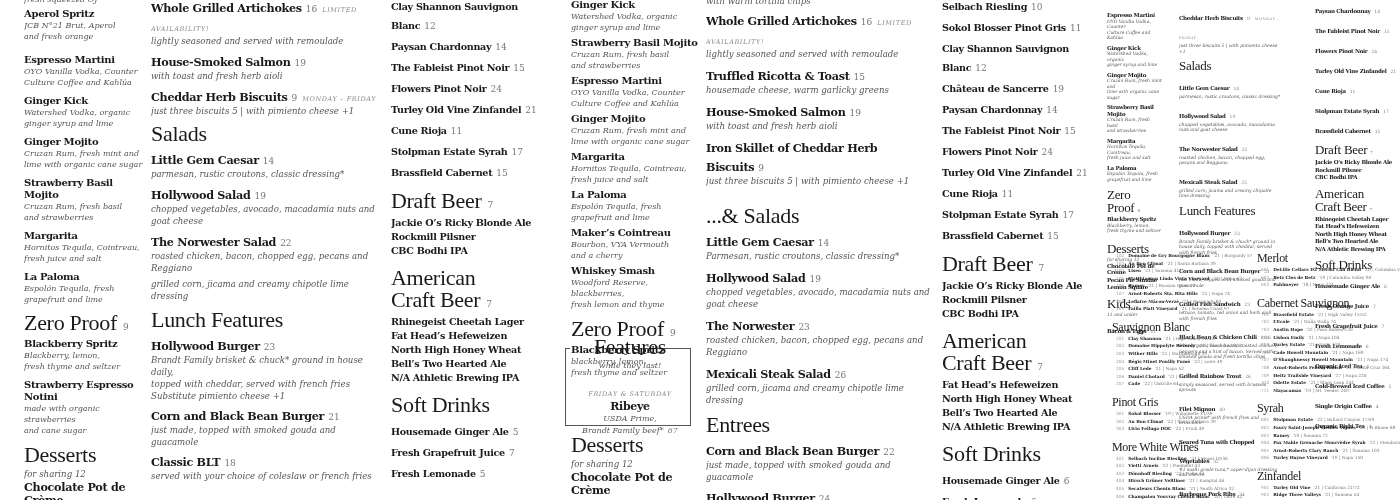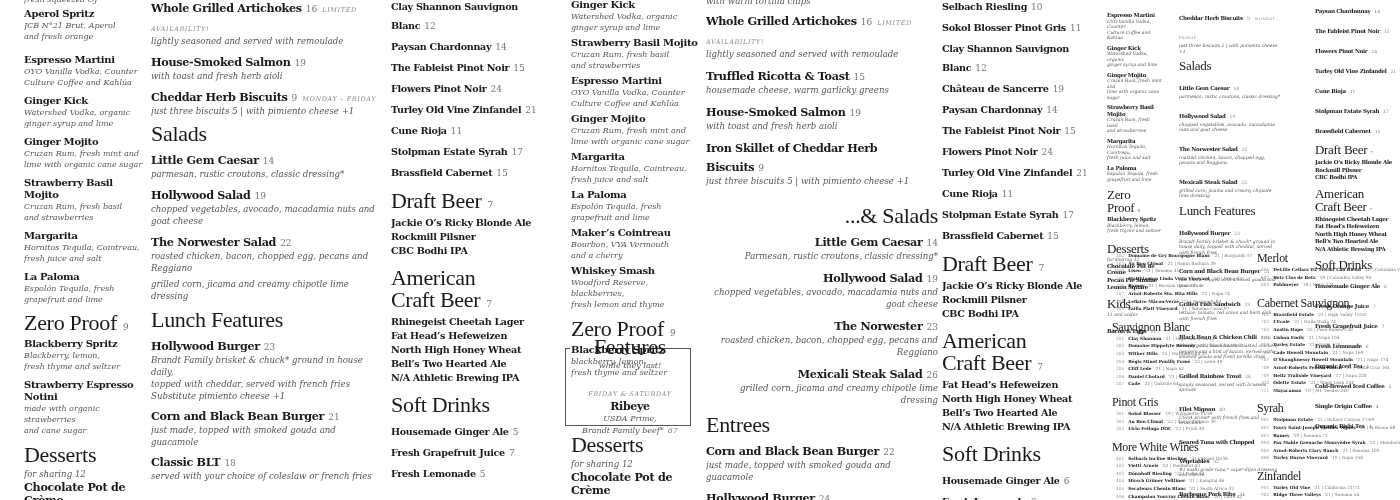--- a/index.html
+++ b/index.html
@@ -298,21 +298,21 @@
         </div>
         <div class="item" style="margin-bottom:5px">
           <div><span class="item-name">House-Smoked Salmon</span><span class="item-price">19</span></div>
           <div class="item-desc">with toast and fresh herb aioli</div>
         </div>
         <div class="item" style="margin-bottom:5px">
           <div><span class="item-name">Iron Skillet of Cheddar Herb Biscuits</span><span class="item-price">9</span></div>
           <div class="item-desc">just three biscuits  5  |  with pimiento cheese +1</div>
         </div>
       </div>
-    <div style="margin-top:18px;text-align:right;">
+    <div style="margin-top:18px;">
       <div class="sec-title" style="margin-bottom:4px;">...&amp; Salads</div>
       <div id="pb-c2-salads">
           <div class="item" style="margin-bottom:5px">
             <div><span class="item-name">Little Gem Caesar</span><span class="item-price">14</span></div>
             <div class="item-desc">Parmesan, rustic croutons, classic dressing*</div>
           </div>
           <div class="item" style="margin-bottom:5px">
             <div><span class="item-name">Hollywood Salad</span><span class="item-price">19</span></div>
             <div class="item-desc">chopped vegetables, avocado, macadamia nuts and goat cheese</div>
           </div>

